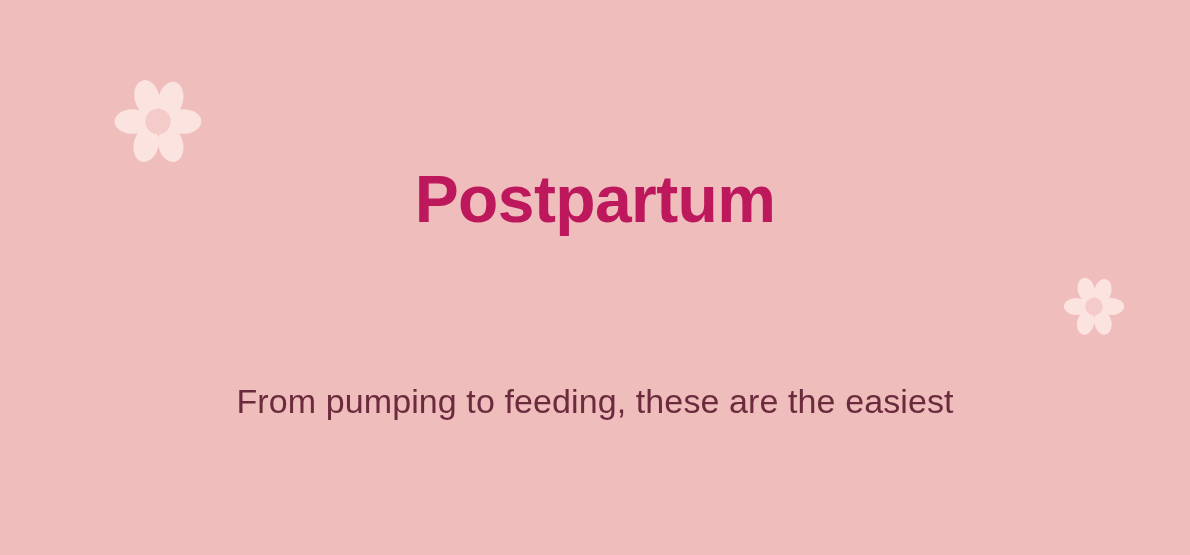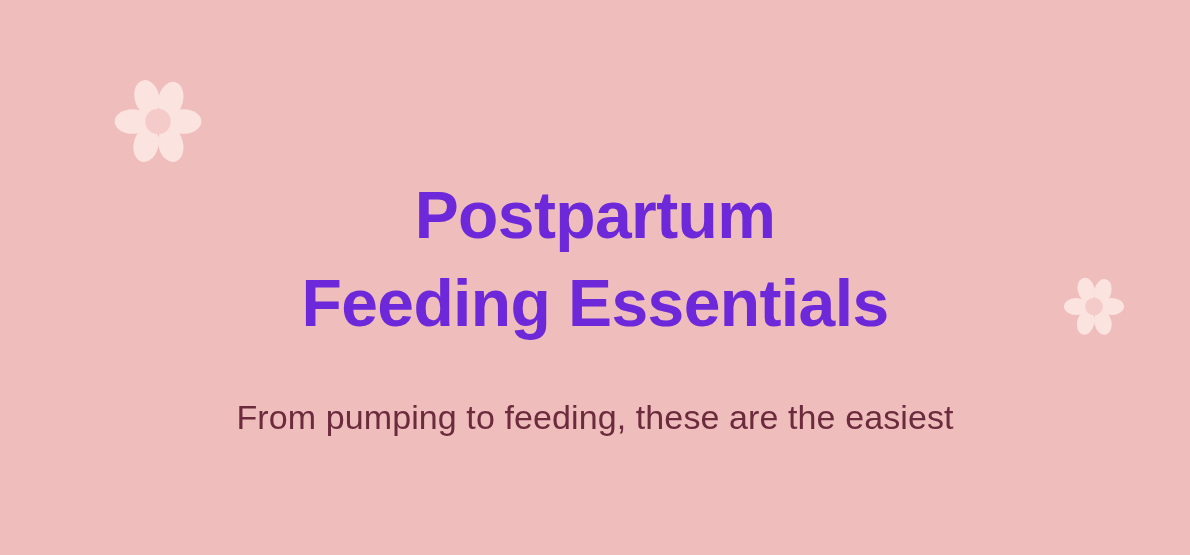--- a/index.html
+++ b/index.html
@@ -46,40 +46,40 @@
     right: 0;
     top: 0;
     height: 100%;
     display: flex;
     flex-direction: column;
     align-items: center;
     justify-content: flex-start;
   }
 
   .headline {
-    margin: 16px;
+    margin: 0;
     padding: 0;
     position: absolute;
     left: 0;
     right: 0;
     top: 155px;
     text-align: center;
-    color: #6d28d9;
+    color: #be185d;
     font-family: "Liberation Sans", sans-serif;
     font-weight: 700;
     font-size: 66px;
     line-height: 88px;
     letter-spacing: -0.6px;
   }
   .headline .line {
     display: block;
   }
 
   .subhead {
-    margin: 16px;
+    margin: 0;
     padding: 0;
     position: absolute;
     left: 0;
     right: 0;
     top: 378px;
     text-align: center;
     color: #6b2b3d;
     font-family: "Liberation Sans", sans-serif;
     font-weight: 400;
     font-size: 34px;
@@ -116,21 +116,20 @@
       <ellipse cx="36" cy="77" rx="14.5" ry="21" transform="rotate(14 36 77)"></ellipse>
       <ellipse cx="65" cy="77" rx="14.5" ry="21" transform="rotate(-14 65 77)"></ellipse>
     </g>
     <circle cx="50" cy="50" r="15" fill="#f4cbc9"></circle>
   </svg>
 
   <div class="text-stack">
 
     <h1 class="headline">
       <span class="line">Postpartum</span>
-      <span class="line">Feeding Essentials</span>
     </h1>
 
     <p class="subhead">
       <span class="line">From pumping to feeding, these are the easiest</span>
     </p>
 
   </div>
 </div>
 
 </body></html>

